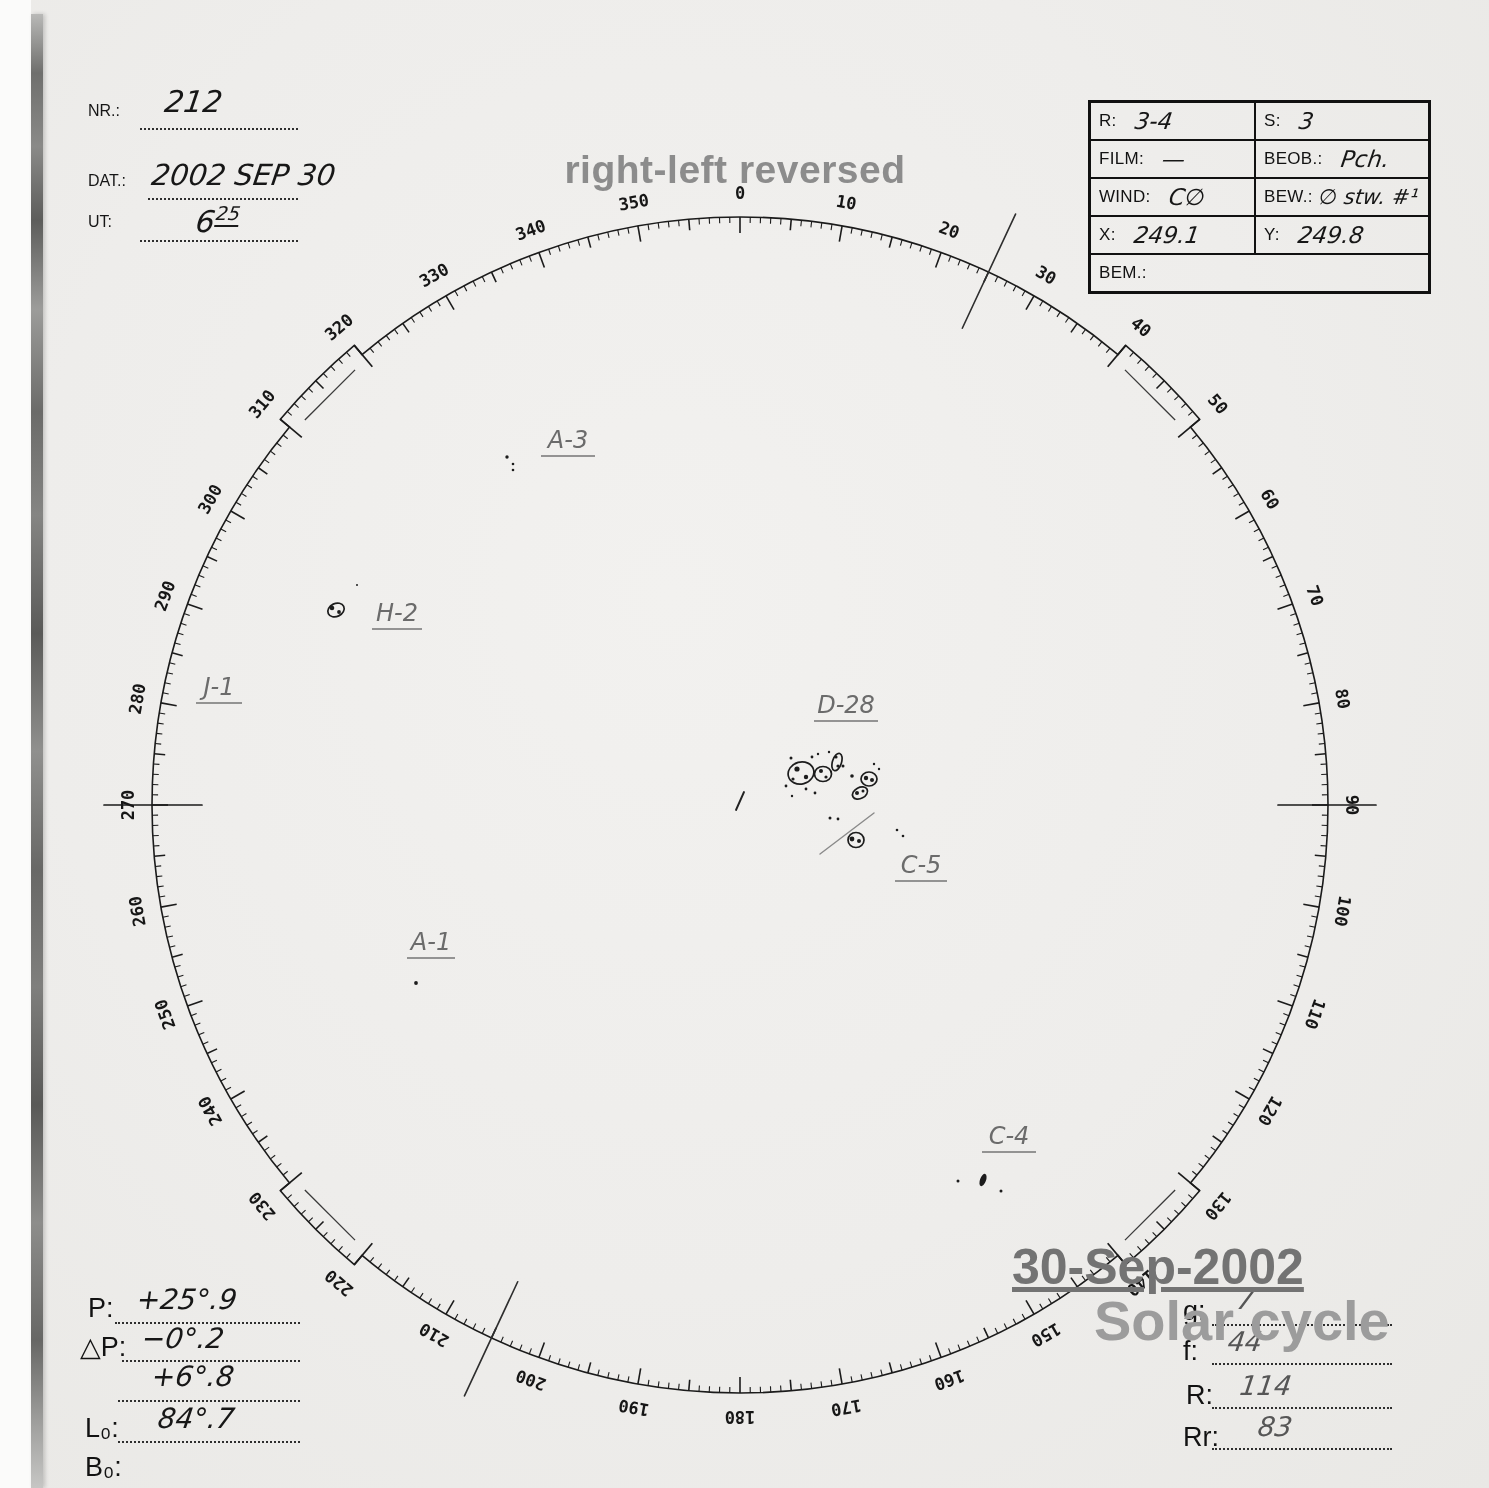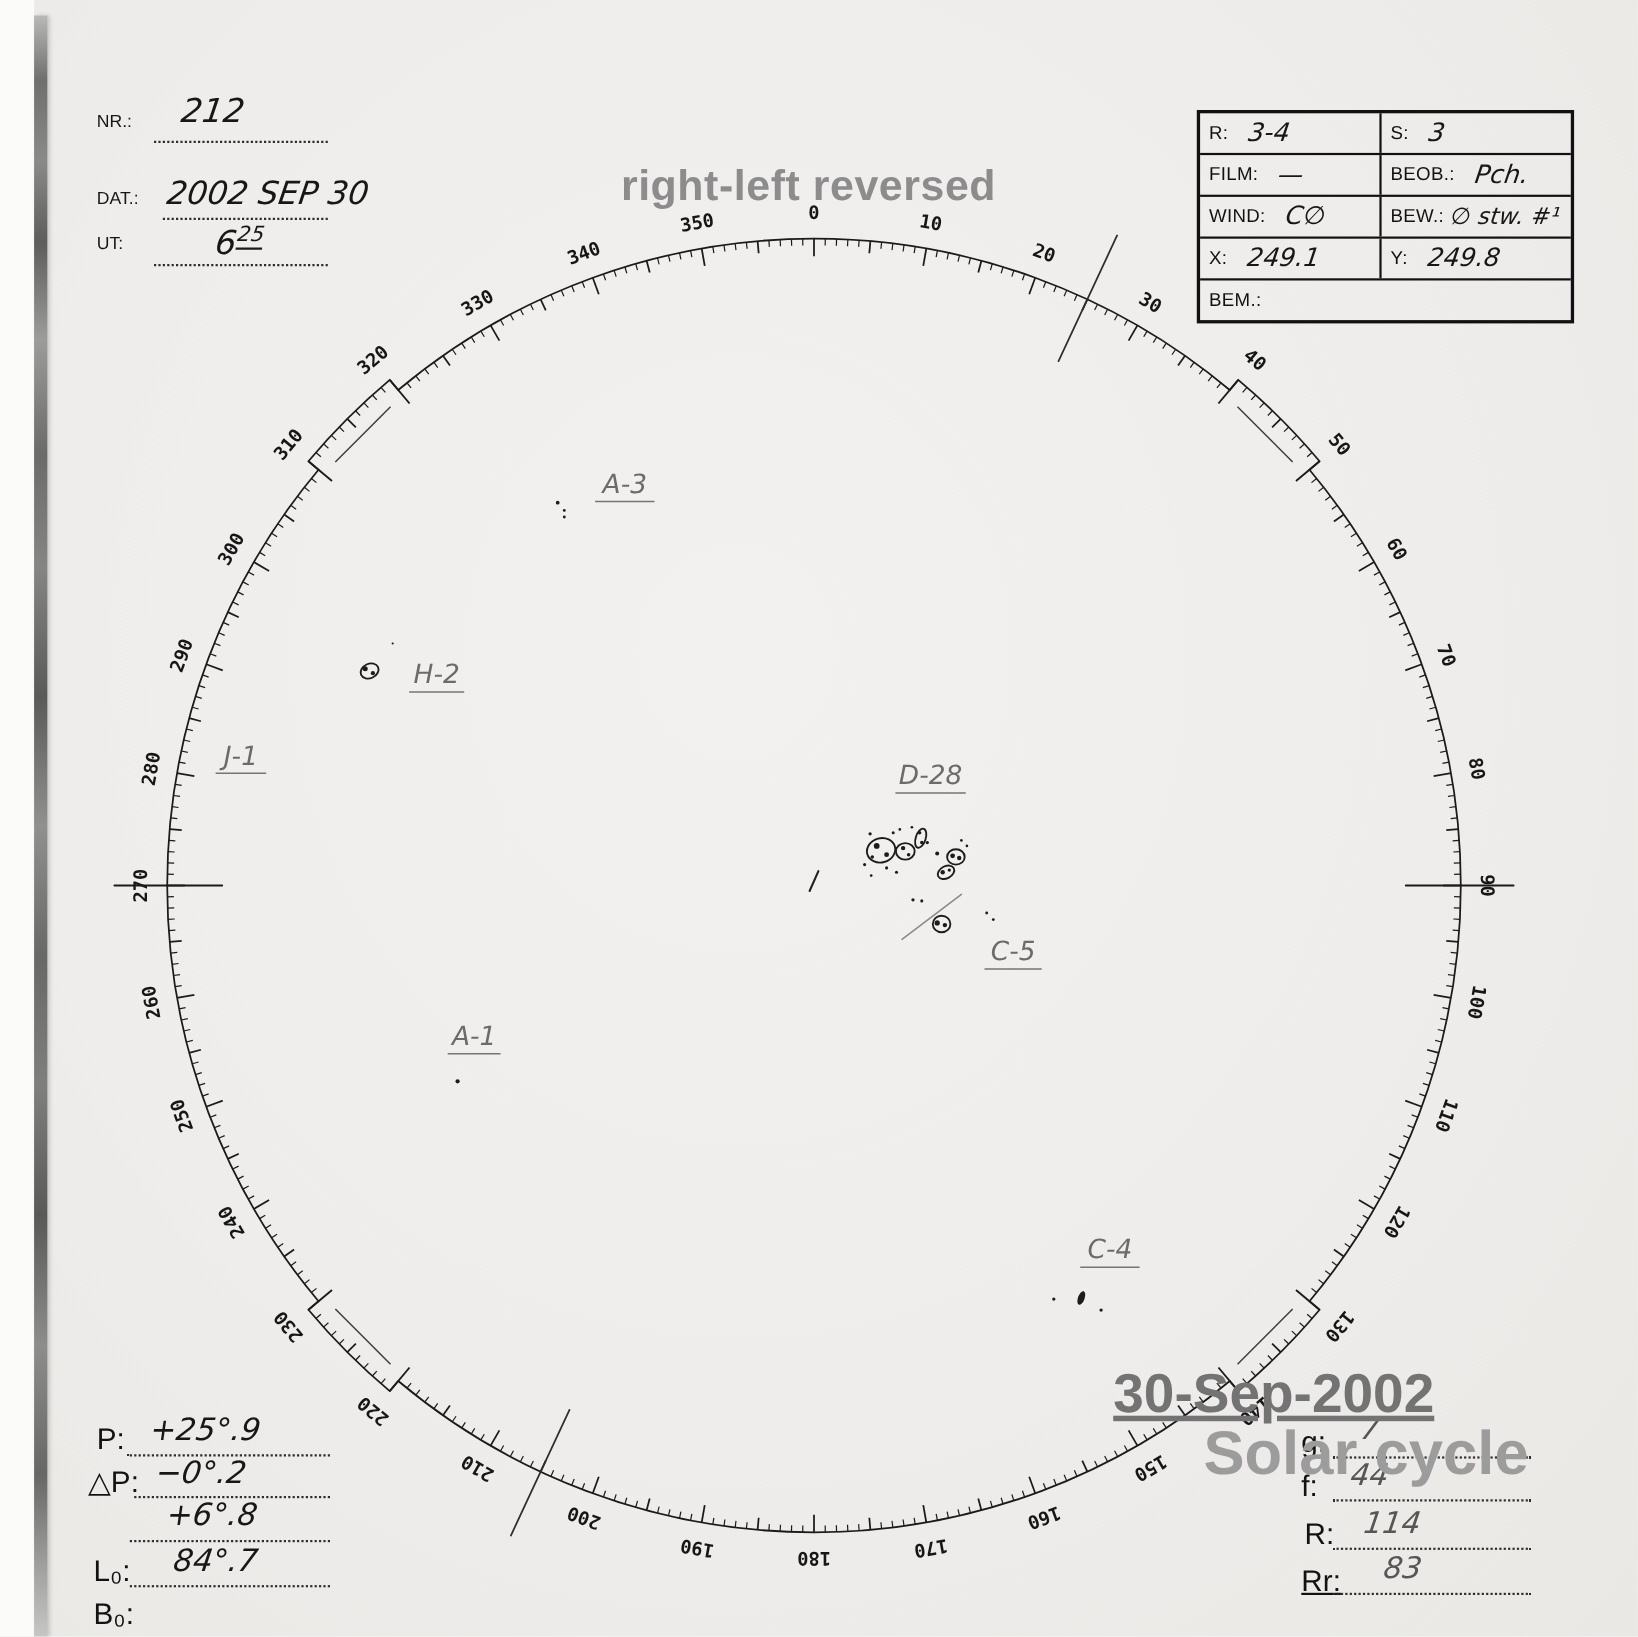--- a/index.html
+++ b/index.html
@@ -599,19 +599,19 @@
   <div class="abs hand res-val" style="left:1237px;top:1284px;">7</div>
 
   <div class="abs print res-label" style="left:1183px;top:1336px;">f:</div>
   <div class="dotted" style="left:1212px;top:1363px;width:180px;"></div>
   <div class="abs hand res-val" style="left:1228px;top:1326px;">44</div>
 
   <div class="abs print res-label" style="left:1186px;top:1380px;">R:</div>
   <div class="dotted" style="left:1212px;top:1407px;width:180px;"></div>
   <div class="abs hand res-val" style="left:1240px;top:1370px;">114</div>
 
-  <div class="abs print res-label" style="left:1183px;top:1422px;text-decoration:underline;"><span>Rr:</span></div>
+  <div class="abs print res-label" style="left:1183px;top:1422px;"><span>Rr:</span></div>
   <div class="dotted" style="left:1212px;top:1448px;width:180px;"></div>
   <div class="abs hand res-val" style="left:1258px;top:1411px;">83</div>
 
   <div class="wm wm-date" style="left:1012px;top:1238px;">30-Sep-2002</div>
   <div class="wm wm-cycle" style="left:1066px;top:1288px;margin-left:28px;">Solar cycle</div>
 </div>
 
 </body></html>

